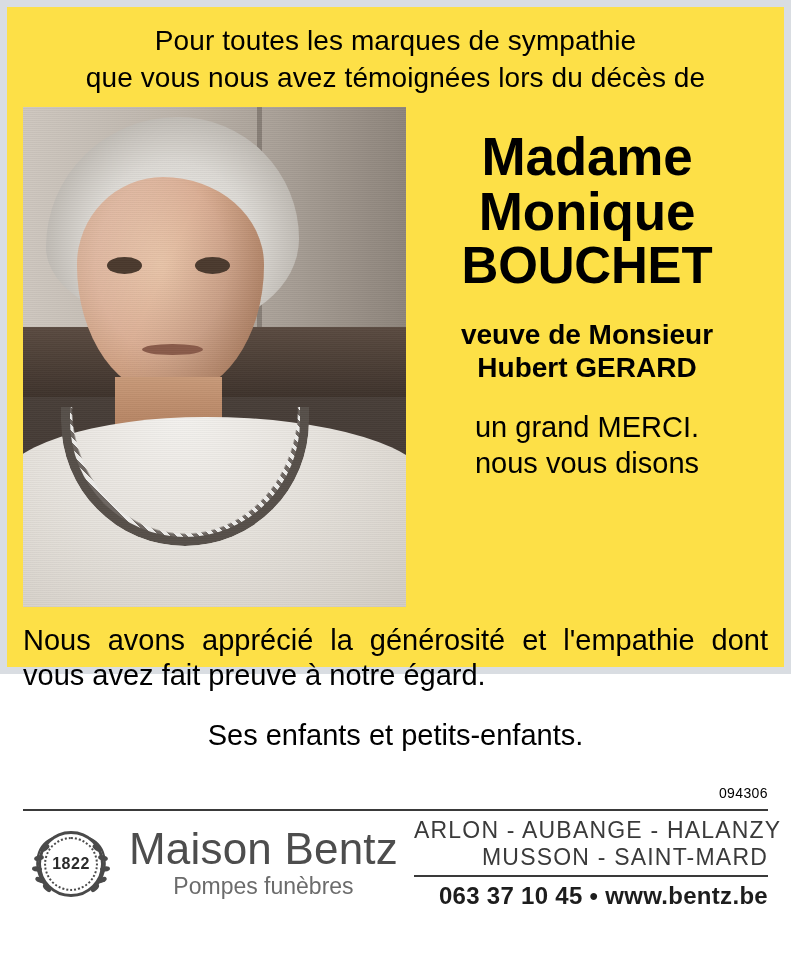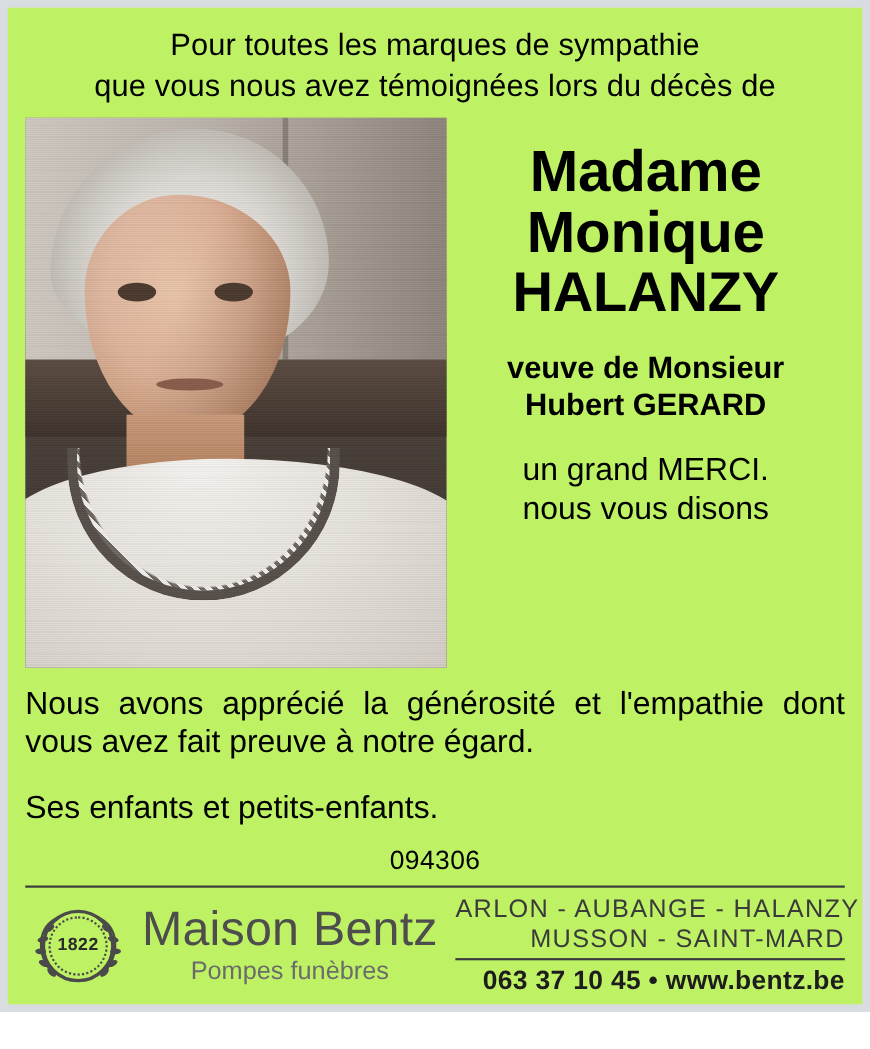--- a/index.html
+++ b/index.html
@@ -11,23 +11,23 @@
     width: 791px;
     height: 954px;
     font-family: "Liberation Sans", sans-serif;
     color: #000000;
     overflow: hidden;
   }
 
   .notice {
     position: relative;
     width: 791px;
-    height: 920px;
+    height: 674px;
     box-sizing: border-box;
-    background: #bef264;
+    background: #fde047;
     border: 7px solid #d9dde2;
     display: flex;
     flex-direction: column;
   }
 
   .inner {
     flex: 1 1 auto;
     padding: 10px 16px 8px 16px;
     display: flex;
     flex-direction: column;
@@ -178,26 +178,26 @@
   .body-text {
     margin-top: 16px;
     font-size: 29px;
     line-height: 1.22;
   }
   .body-text p { margin: 0; }
   .body-text .just {
     text-align: justify;
     text-align-last: left;
   }
-  .body-text .para2 { margin-top: 24px; }
+  .body-text .para2 { margin-top: 24px; text-align: center; }
 
   .ref {
-    margin-top: 16px;
-    text-align: center;
-    font-size: 24px;
+    margin-top: 32px;
+    text-align: right;
+    font-size: 14px;
     letter-spacing: 0.4px;
   }
 
   
   .footer {
     margin-top: 8px;
     border-top: 2px solid #3a3a3a;
     padding-top: 6px;
     display: flex;
     align-items: center;
@@ -306,21 +306,21 @@
         <div class="neck"></div>
         <div class="body"></div>
         <div class="collar"></div>
         <div class="grain"></div>
       </div>
 
       <div class="names">
         <div class="name-main">
           <div>Madame</div>
           <div>Monique</div>
-          <div class="l3">HALANZY</div>
+          <div class="l3">BOUCHET</div>
         </div>
 
         <div class="spouse">
           <div>veuve de Monsieur</div>
           <div>Hubert GERARD</div>
         </div>
 
         <div class="thanks">
           <div>un grand MERCI.</div>
           <div>nous vous disons</div>

